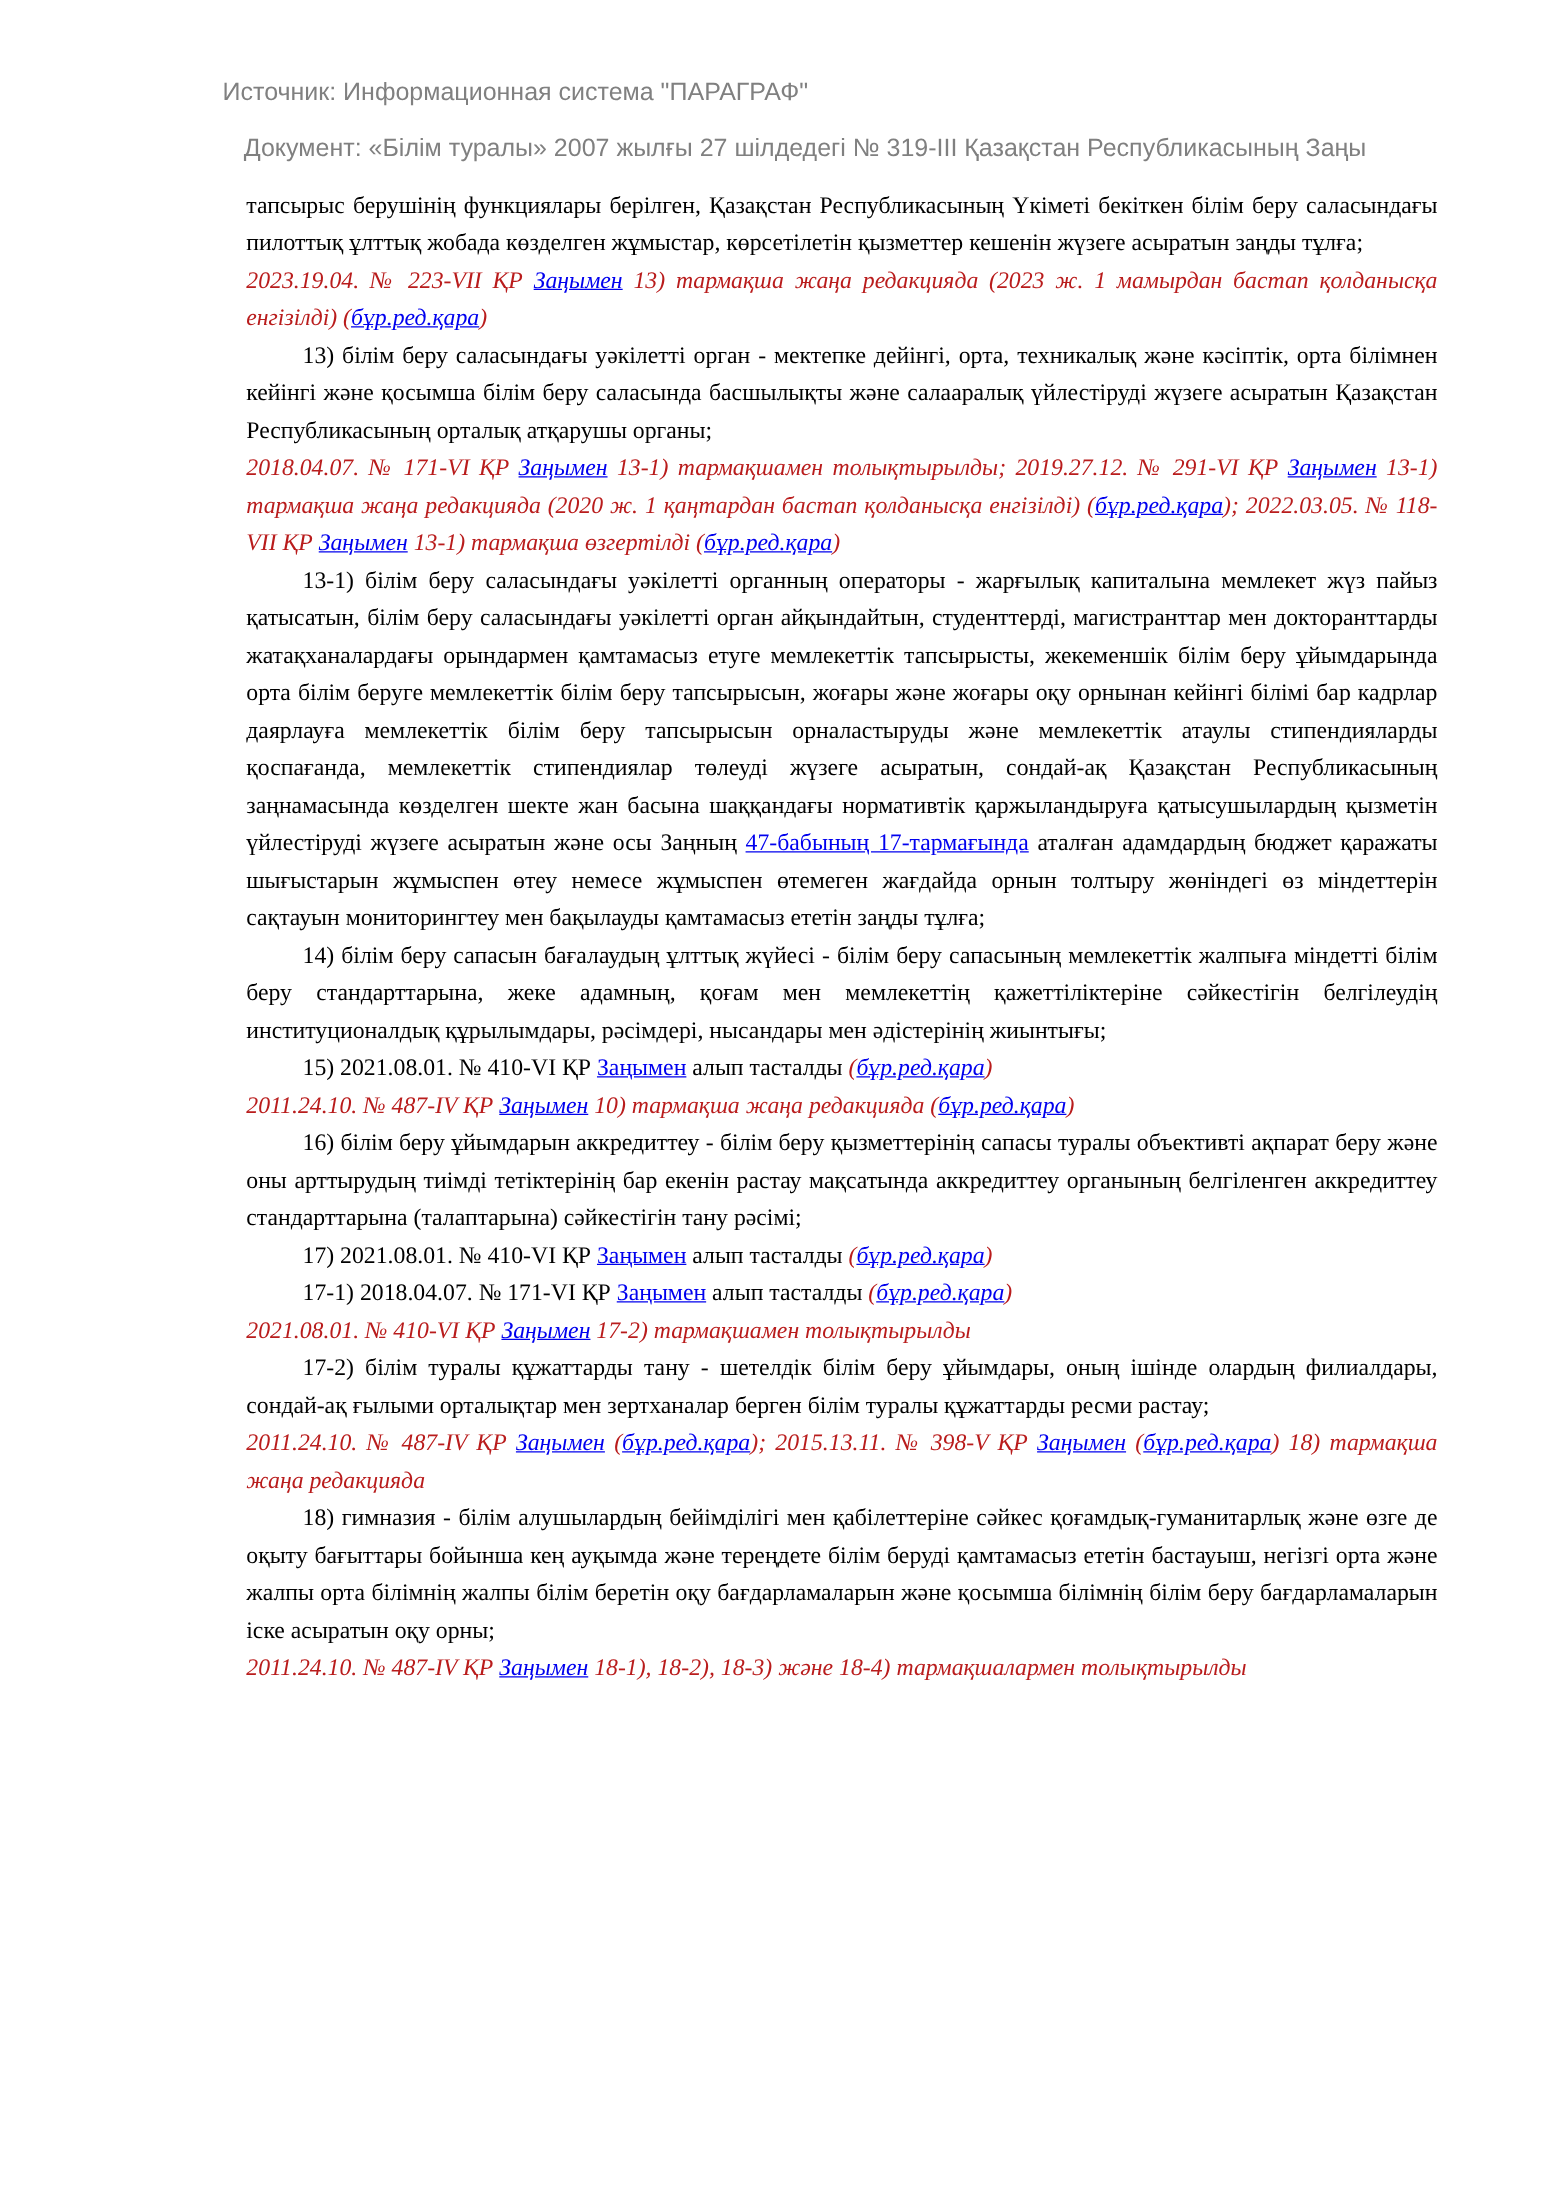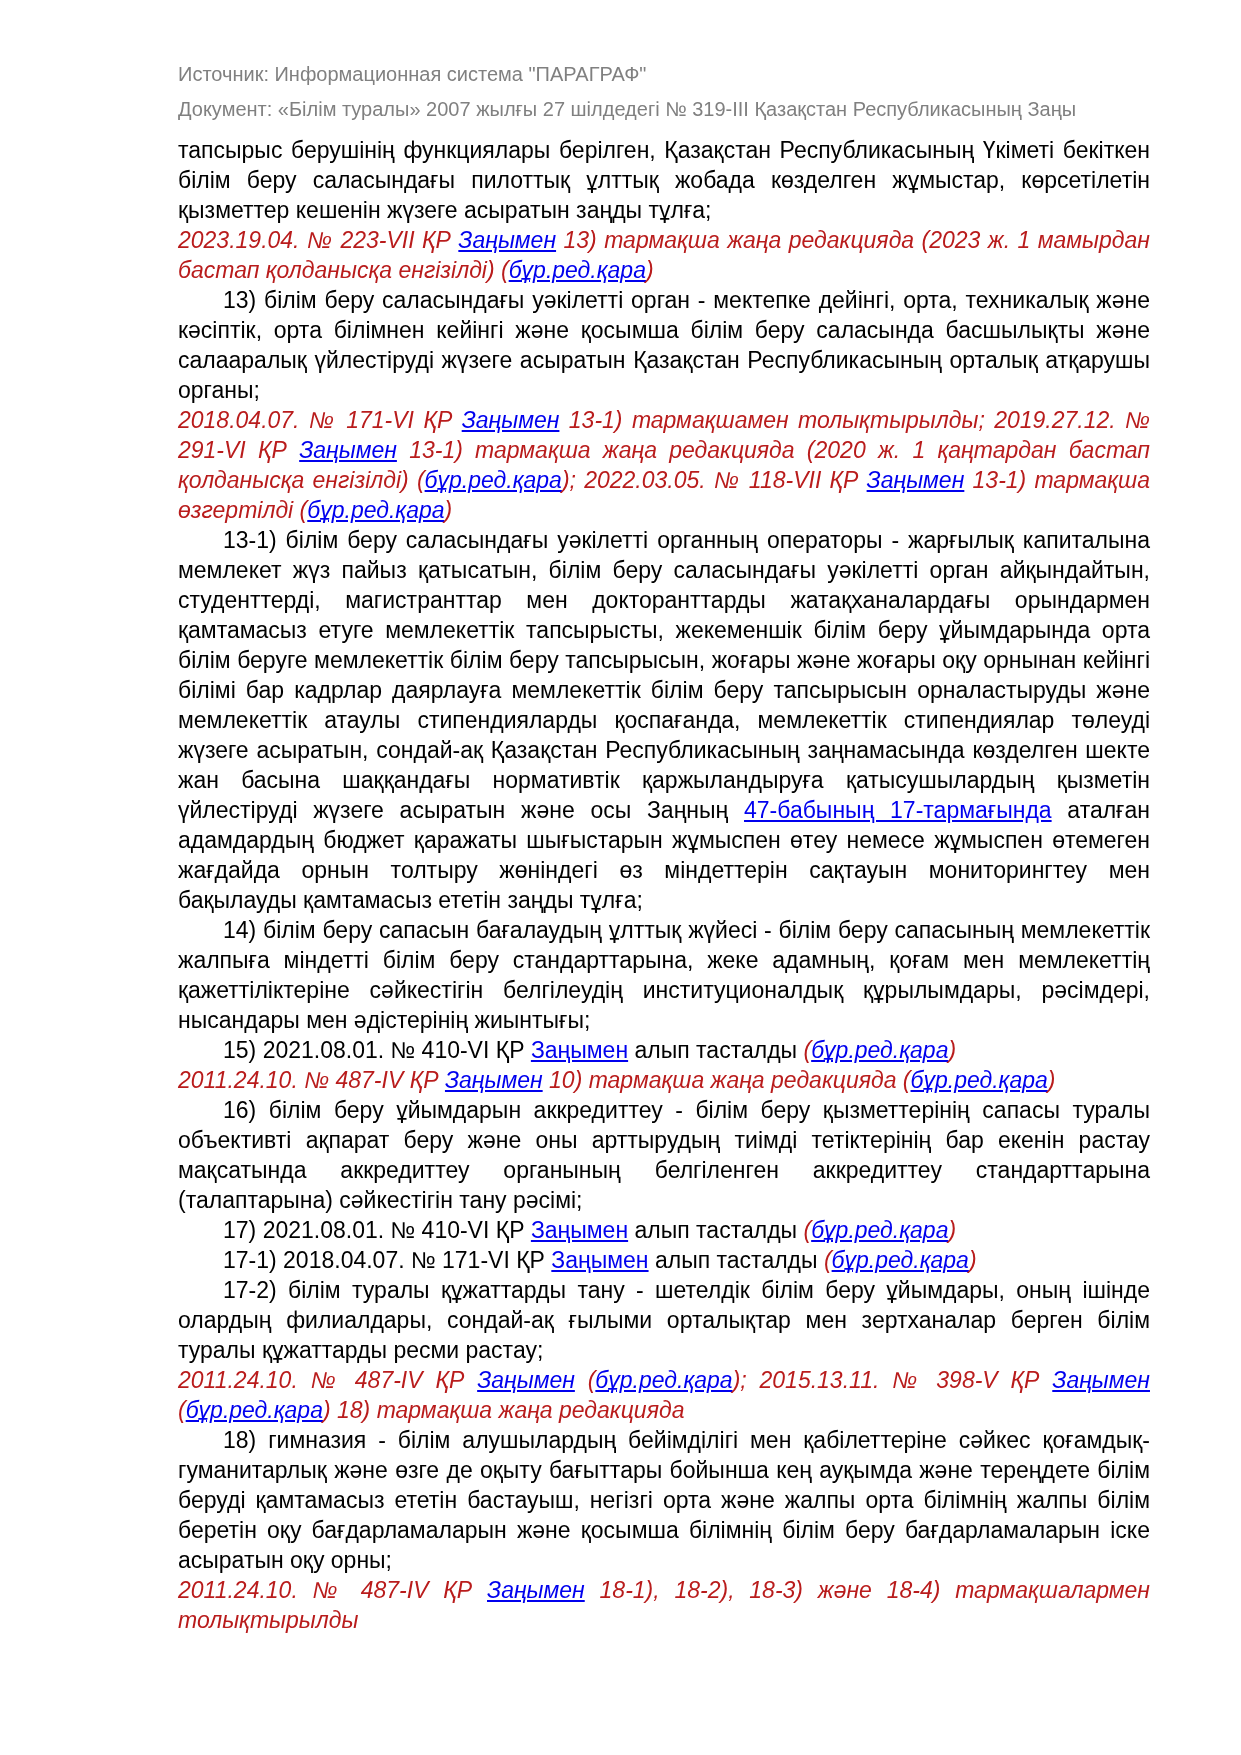--- a/index.html
+++ b/index.html
@@ -24,30 +24,31 @@
   .doc-header {
     font-family: "Liberation Sans", sans-serif;
     color: #808080;
     font-size: 20px;
     line-height: 28px;
   }
   .doc-header .source-line {
     margin: 0 0 7px 0;
   }
   .doc-header .doc-line {
-    margin: 0;
+    margin: 17px;
   }
   
   .doc-text {
     margin-top: 12px;
-    font-family: Liberation Sans, sans-serif;
-    font-size: 23px;
+    font-family: Liberation Serif, serif;
+    font-size: 19px;
     line-height: 30px;
     color: #000000;
     text-align: justify;
+    margin-left: 19px;
   }
   .doc-text p {
     margin: 0;
     padding: 0;
   }
   .doc-text p.indent {
     text-indent: 45px;
   }
   
   .run-text {
@@ -84,19 +85,20 @@
       <p><span class="run-am">2023.19.04. № 223-VII ҚР </span><span class="run-amlink">Заңымен</span><span class="run-am"> 13) тармақша жаңа редакцияда (2023 ж. 1 мамырдан бастап қолданысқа енгізілді) (</span><span class="run-amlink">бұр.ред.қара</span><span class="run-am">)</span></p>
       <p class="indent"><span class="run-text">13) білім беру саласындағы уәкілетті орган - мектепке дейінгі, орта, техникалық және кәсіптік, орта білімнен кейінгі және қосымша білім беру саласында басшылықты және салааралық үйлестіруді жүзеге асыратын Қазақстан Республикасының орталық атқарушы органы;</span></p>
       <p><span class="run-am">2018.04.07. № 171-VI ҚР </span><span class="run-amlink">Заңымен</span><span class="run-am"> 13-1) тармақшамен толықтырылды; 2019.27.12. № 291-VI ҚР </span><span class="run-amlink">Заңымен</span><span class="run-am"> 13-1) тармақша жаңа редакцияда (2020 ж. 1 қаңтардан бастап қолданысқа енгізілді) (</span><span class="run-amlink">бұр.ред.қара</span><span class="run-am">); 2022.03.05. № 118-VII ҚР </span><span class="run-amlink">Заңымен</span><span class="run-am"> 13-1) тармақша өзгертілді (</span><span class="run-amlink">бұр.ред.қара</span><span class="run-am">)</span></p>
       <p class="indent"><span class="run-text">13-1) білім беру саласындағы уәкілетті органның операторы - жарғылық капиталына мемлекет жүз пайыз қатысатын, білім беру саласындағы уәкілетті орган айқындайтын, студенттерді, магистранттар мен докторанттарды жатақханалардағы орындармен қамтамасыз етуге мемлекеттік тапсырысты, жекеменшік білім беру ұйымдарында орта білім беруге мемлекеттік білім беру тапсырысын, жоғары және жоғары оқу орнынан кейінгі білімі бар кадрлар даярлауға мемлекеттік білім беру тапсырысын орналастыруды және мемлекеттік атаулы стипендияларды қоспағанда, мемлекеттік стипендиялар төлеуді жүзеге асыратын, сондай-ақ Қазақстан Республикасының заңнамасында көзделген шекте жан басына шаққандағы нормативтік қаржыландыруға қатысушылардың қызметін үйлестіруді жүзеге асыратын және осы Заңның </span><span class="run-link">47-бабының 17-тармағында</span><span class="run-text"> аталған адамдардың бюджет қаражаты шығыстарын жұмыспен өтеу немесе жұмыспен өтемеген жағдайда орнын толтыру жөніндегі өз міндеттерін сақтауын мониторингтеу мен бақылауды қамтамасыз ететін заңды тұлға;</span></p>
       <p class="indent"><span class="run-text">14) білім беру сапасын бағалаудың ұлттық жүйесі - білім беру сапасының мемлекеттік жалпыға міндетті білім беру стандарттарына, жеке адамның, қоғам мен мемлекеттің қажеттіліктеріне сәйкестігін белгілеудің институционалдық құрылымдары, рәсімдері, нысандары мен әдістерінің жиынтығы;</span></p>
       <p class="indent"><span class="run-text">15) 2021.08.01. № 410-VI ҚР </span><span class="run-link">Заңымен</span><span class="run-text"> алып тасталды </span><span class="run-am">(</span><span class="run-amlink">бұр.ред.қара</span><span class="run-am">)</span></p>
       <p><span class="run-am">2011.24.10. № 487-IV ҚР </span><span class="run-amlink">Заңымен</span><span class="run-am"> 10) тармақша жаңа редакцияда (</span><span class="run-amlink">бұр.ред.қара</span><span class="run-am">)</span></p>
       <p class="indent"><span class="run-text">16) білім беру ұйымдарын аккредиттеу - білім беру қызметтерінің сапасы туралы объективті ақпарат беру және оны арттырудың тиімді тетіктерінің бар екенін растау мақсатында аккредиттеу органының белгіленген аккредиттеу стандарттарына (талаптарына) сәйкестігін тану рәсімі;</span></p>
       <p class="indent"><span class="run-text">17) 2021.08.01. № 410-VI ҚР </span><span class="run-link">Заңымен</span><span class="run-text"> алып тасталды </span><span class="run-am">(</span><span class="run-amlink">бұр.ред.қара</span><span class="run-am">)</span></p>
       <p class="indent"><span class="run-text">17-1) 2018.04.07. № 171-VI ҚР </span><span class="run-link">Заңымен</span><span class="run-text"> алып тасталды </span><span class="run-am">(</span><span class="run-amlink">бұр.ред.қара</span><span class="run-am">)</span></p>
+      <p><span class="run-am">2021.08.01. № 410-VI ҚР </span><span class="run-amlink">Заңымен</span><span class="run-am"> 17-2) тармақшамен толықтырылды</span></p>
       <p class="indent"><span class="run-text">17-2) білім туралы құжаттарды тану - шетелдік білім беру ұйымдары, оның ішінде олардың филиалдары, сондай-ақ ғылыми орталықтар мен зертханалар берген білім туралы құжаттарды ресми растау;</span></p>
       <p><span class="run-am">2011.24.10. № 487-IV ҚР </span><span class="run-amlink">Заңымен</span><span class="run-am"> (</span><span class="run-amlink">бұр.ред.қара</span><span class="run-am">); 2015.13.11. № 398-V ҚР </span><span class="run-amlink">Заңымен</span><span class="run-am"> (</span><span class="run-amlink">бұр.ред.қара</span><span class="run-am">) 18) тармақша жаңа редакцияда</span></p>
       <p class="indent"><span class="run-text">18) гимназия - білім алушылардың бейімділігі мен қабілеттеріне сәйкес қоғамдық-гуманитарлық және өзге де оқыту бағыттары бойынша кең ауқымда және тереңдете білім беруді қамтамасыз ететін бастауыш, негізгі орта және жалпы орта білімнің жалпы білім беретін оқу бағдарламаларын және қосымша білімнің білім беру бағдарламаларын іске асыратын оқу орны;</span></p>
       <p><span class="run-am">2011.24.10. № 487-IV ҚР </span><span class="run-amlink">Заңымен</span><span class="run-am"> 18-1), 18-2), 18-3) және 18-4) тармақшалармен толықтырылды</span></p>
     </div>
 
 </div>
 
 </body></html>

